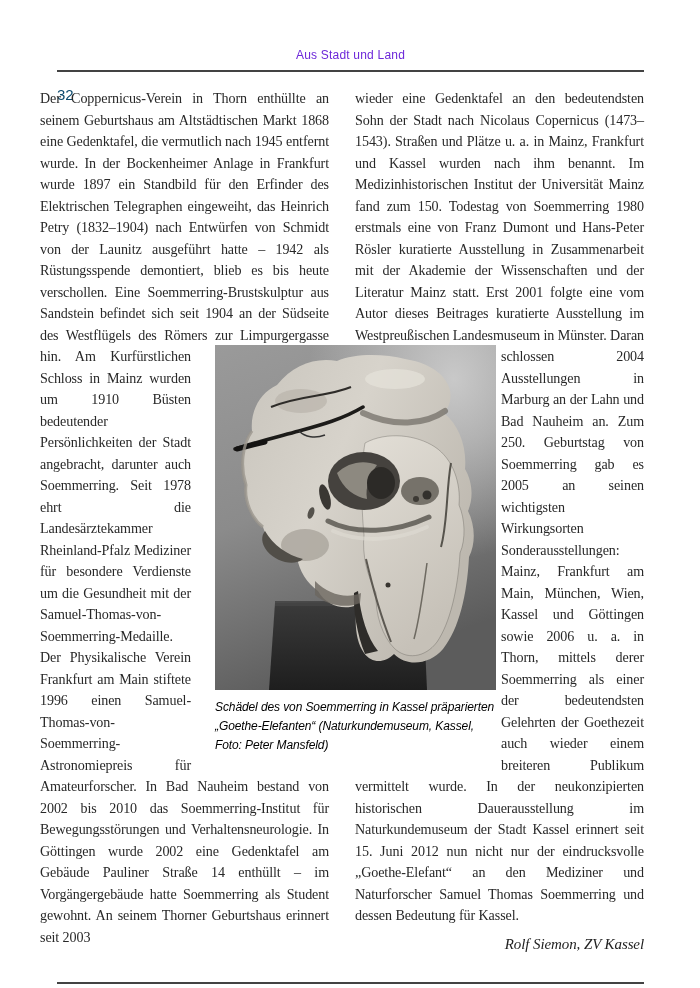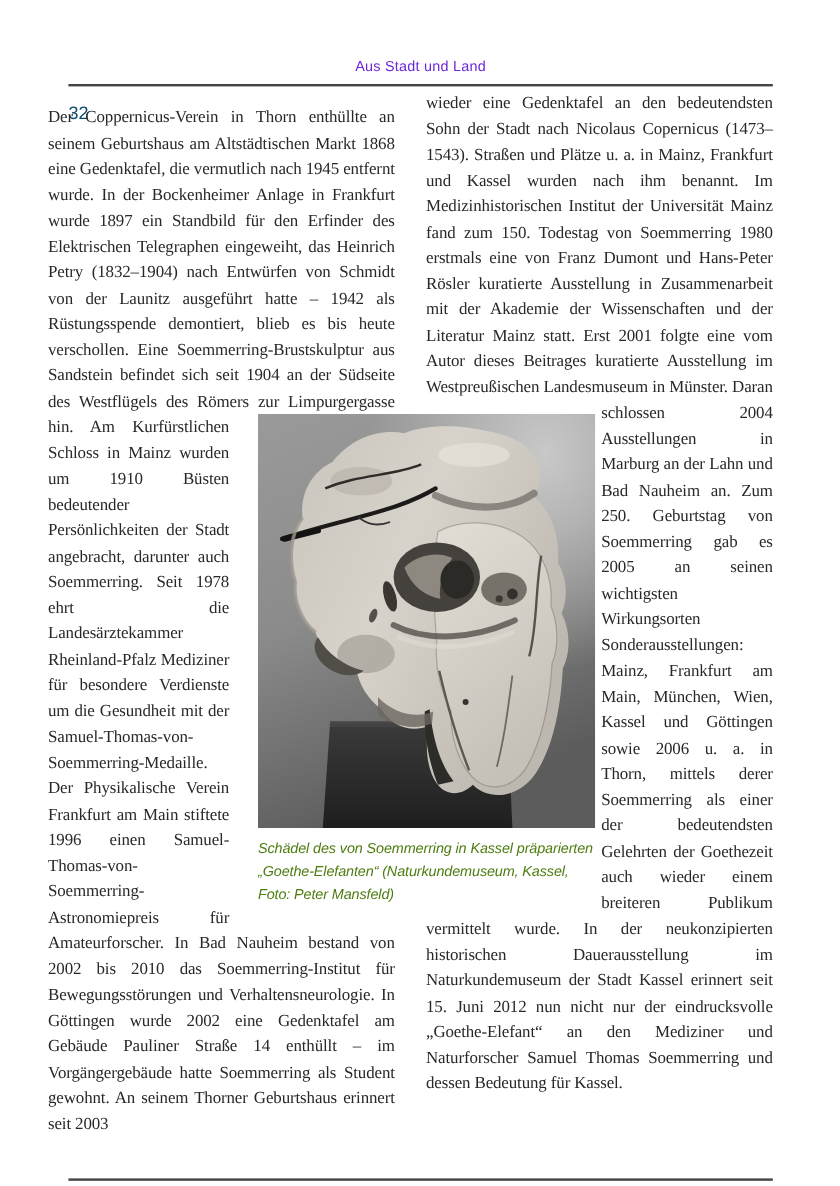--- a/index.html
+++ b/index.html
@@ -14,49 +14,50 @@
   .sectitle{left:57px;top:48px;width:587px;text-align:center;
     font-family:"Liberation Sans","DejaVu Sans",sans-serif;font-size:12px;color:#6d28d9;
     letter-spacing:.2px;}
   .rule{left:57px;width:587px;height:2px;background:#434343;}
   .rule-top{top:70px;}
   .rule-bottom{top:982px;}
   .col{width:289px;font-size:14.1px;line-height:21.5px;text-align:justify;
     letter-spacing:-.1px;}
   .col p{margin:0;hyphens:auto;-webkit-hyphens:auto;}
   .col-left{left:40px;top:88px;}
-  .col-right{left:355px;top:76px;}
+  .col-right{left:355px;top:88px;}
   .push-r{float:right;width:0;height:259px;}
   .push-l{float:left;width:0;height:259px;}
   .spacer-r{float:right;clear:right;width:138px;height:422px;}
   .spacer-l{float:left;clear:left;width:146px;height:422px;}
   .byline{clear:both;text-align:right;font-style:italic;font-size:15px;
     margin-top:7px;color:#222;}
   .figure{left:215px;top:345px;width:281px;height:345px;line-height:0;}
   .caption{left:215px;top:698px;width:283px;
     font-family:"Liberation Sans","DejaVu Sans",sans-serif;font-style:italic;
-    font-size:12px;line-height:19px;color:#4d7c0f;letter-spacing:-.1px;}
+    font-size:12px;line-height:19px;color:#000000;letter-spacing:-.1px;}
 </style>
 </head>
 <body>
 
 <div class="abs pagenum">32</div>
 <div class="abs sectitle">Aus Stadt und Land</div>
 <div class="abs rule rule-top"></div>
 
 <div class="abs col col-left">
   <div class="push-r"></div>
   <div class="spacer-r"></div>
   <p>Der Coppernicus-Verein in Thorn enthüllte an seinem Geburtshaus am Altstädtischen Markt 1868 eine Gedenktafel, die vermutlich nach 1945 entfernt wurde. In der Bockenheimer Anlage in Frankfurt wurde 1897 ein Standbild für den Erfinder des Elektrischen Telegraphen eingeweiht, das Heinrich Petry (1832–1904) nach Entwürfen von Schmidt von der Launitz ausgeführt hatte – 1942 als Rüstungsspende demontiert, blieb es bis heute verschollen. Eine Soemmerring-Brustskulptur aus Sandstein befindet sich seit 1904 an der Südseite des Westflügels des Römers zur Limpurgergasse hin. Am Kurfürstlichen Schloss in Mainz wurden um 1910 Büsten bedeutender Persönlichkeiten der Stadt angebracht, darunter auch Soemmerring. Seit 1978 ehrt die Landesärztekammer Rheinland-Pfalz Mediziner für besondere Verdienste um die Gesundheit mit der Samuel-Thomas-von-Soemmerring-Medaille. Der Physikalische Verein Frankfurt am Main stiftete 1996 einen Samuel-Thomas-von-Soemmerring-Astronomiepreis für Amateurforscher. In Bad Nauheim bestand von 2002 bis 2010 das Soemmerring-Institut für Bewegungsstörungen und Verhaltensneurologie. In Göttingen wurde 2002 eine Gedenktafel am Gebäude Pauliner Straße 14 enthüllt – im Vorgängergebäude hatte Soemmerring als Student gewohnt. An seinem Thorner Geburtshaus erinnert seit 2003</p>
 </div>
 
 <div class="abs col col-right">
   <div class="push-l"></div>
   <div class="spacer-l"></div>
   <p>wieder eine Gedenktafel an den bedeutendsten Sohn der Stadt nach Nicolaus Copernicus (1473–1543). Straßen und Plätze u. a. in Mainz, Frankfurt und Kassel wurden nach ihm benannt. Im Medizinhistorischen Institut der Universität Mainz fand zum 150. Todestag von Soemmerring 1980 erstmals eine von Franz Dumont und Hans-Peter Rösler kuratierte Ausstellung in Zusammenarbeit mit der Akademie der Wissenschaften und der Literatur Mainz statt. Erst 2001 folgte eine vom Autor dieses Beitrages kuratierte Ausstellung im Westpreußischen Landesmuseum in Münster. Daran schlossen 2004 Ausstellungen in Marburg an der Lahn und Bad Nauheim an. Zum 250. Geburtstag von Soemmerring gab es 2005 an seinen wichtigsten Wirkungsorten Sonderausstellungen: Mainz, Frankfurt am Main, München, Wien, Kassel und Göttingen sowie 2006 u. a. in Thorn, mittels derer Soemmerring als einer der bedeutendsten Gelehrten der Goethezeit auch wieder einem breiteren Publikum vermittelt wurde. In der neukonzipierten historischen Dauerausstellung im Naturkundemuseum der Stadt Kassel erinnert seit 15. Juni 2012 nun nicht nur der eindrucksvolle „Goethe-Elefant“ an den Mediziner und Naturforscher Samuel Thomas Soemmerring und dessen Bedeutung für Kassel.</p>
+  <div class="byline">Rolf Siemon, ZV Kassel</div>
 </div>
 
 <figure class="abs figure" style="margin:0" aria-label="Schwarz-weiß-Fotografie: Elefantenschädel auf dunklem Sockel">
   <svg width="281" height="345" viewBox="0 0 281 345" xmlns="http://www.w3.org/2000/svg">
     <defs>
       <linearGradient id="bg" x1="0" y1="0" x2="0.3" y2="1">
         <stop offset="0" stop-color="#9a9a9a"></stop>
         <stop offset="0.5" stop-color="#8b8b8b"></stop>
         <stop offset="1" stop-color="#5c5c5c"></stop>
       </linearGradient>

